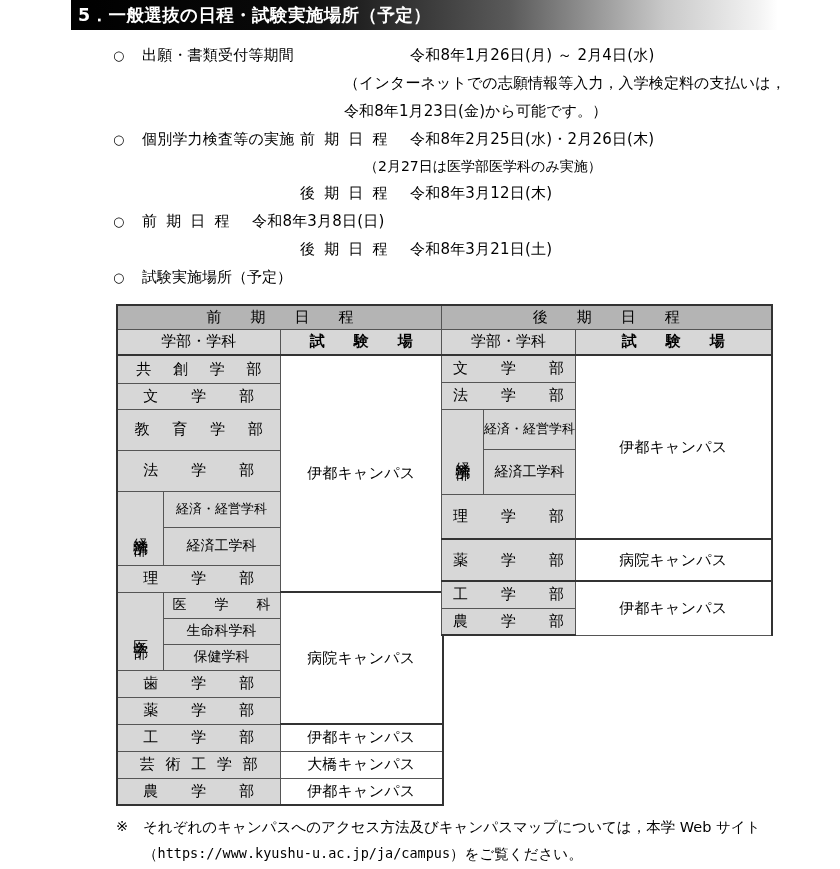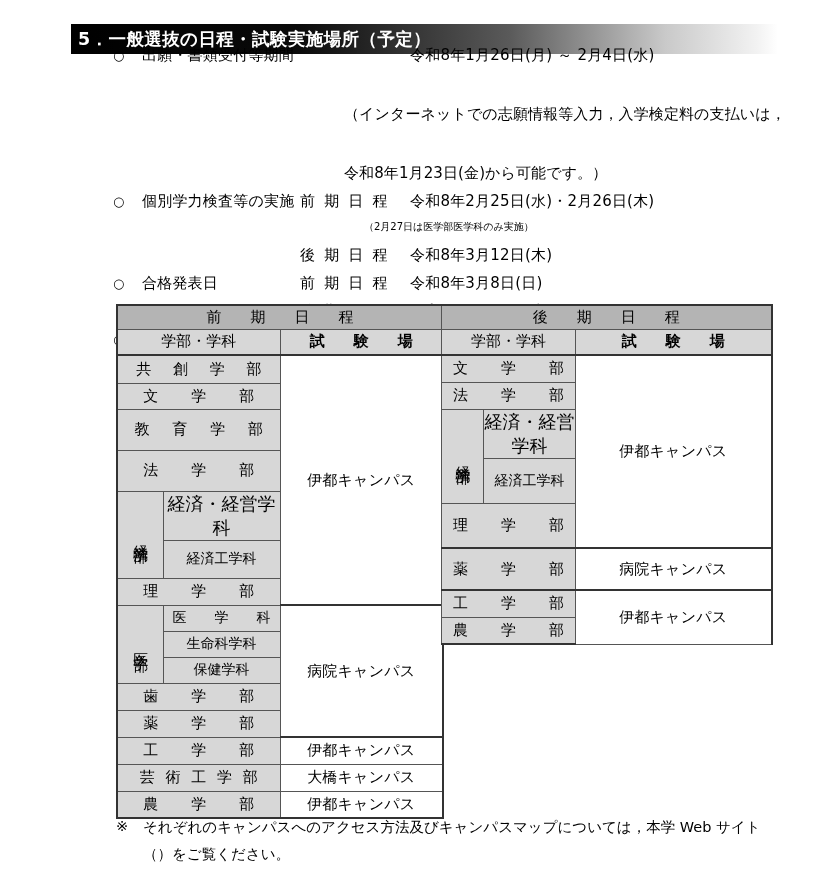--- a/index.html
+++ b/index.html
@@ -12,21 +12,21 @@
     font-family: "DejaVu Sans", "Liberation Sans", sans-serif;
     color: #000000;
     overflow: hidden;
     position: relative;
   }
 
   
   .header-bar {
     position: absolute;
     left: 71px;
-    top: 24px;
+    top: 0;
     width: 707px;
     height: 30px;
     background: linear-gradient(to right, #000000 0%, #0a0a0a 32%, #5a5a5a 62%, #c9c9c9 84%, #f2f2f2 97%, #ffffff 100%);
     display: flex;
     align-items: center;
   }
   .header-title {
     color: #ffffff;
     font-size: 17.5px;
     font-weight: bold;
@@ -65,26 +65,25 @@
     white-space: nowrap;
     letter-spacing: 2.2px;
   }
   .value-col { white-space: nowrap; letter-spacing: 0.2px; }
   .indent-note {
     padding-left: 344px;
     height: 28px;
     font-size: 15px;
     white-space: nowrap;
     letter-spacing: 0.1px;
-    margin-top: 31px;
   }
   .small-note {
     padding-left: 364px;
     height: 26px;
-    font-size: 10px;
+    font-size: 14px;
     white-space: nowrap;
   }
   .row-label-only { flex: 0 0 158px; white-space: nowrap; }
 
   
   .tables-wrap {
     position: absolute;
     left: 116px;
     top: 304px;
     width: 655px;
@@ -159,21 +158,21 @@
     text-align: left;
     padding-left: 13px;
     font-size: 15px;
     letter-spacing: 0.2px;
   }
   .sub-dept {
     background: #d7d7d7;
     font-size: 14px;
     letter-spacing: 0px;
   }
-  .sub-dept.condensed { font-size: 18px; }
+  .sub-dept.condensed { font-size: 13px; }
   .sub-dept.spaced-wide { letter-spacing: 7px; text-indent: 7px; }
 
   .thick-top { border-top: 2px solid #333 !important; font-family: Liberation Serif, serif; }
   .thick-bottom { border-bottom: 2px solid #333 !important; margin-top: 12px; }
   .thick-left { border-left: 2px solid #333 !important; }
   .thick-right { border-right: 2px solid #333 !important; }
 
   
   .footnote {
     position: absolute;
@@ -220,21 +219,20 @@
     <div class="bullet-col"></div>
     <div class="label-col"></div>
     <div class="term-col">後 期 日 程</div>
     <div class="value-col">令和8年3月12日(木)</div>
   </div>
 
   <div class="info-row">
     <div class="bullet-col">
       <span class="bullet-mark">○</span>
     </div>
-    <div class="label-col">合格発表日</div>
     <div class="term-col">前 期 日 程</div>
     <div class="value-col">令和8年3月8日(日)</div>
   </div>
   <div class="info-row">
     <div class="bullet-col"></div>
     <div class="label-col"></div>
     <div class="term-col">後 期 日 程</div>
     <div class="value-col">令和8年3月21日(土)</div>
   </div>
 
@@ -391,15 +389,16 @@
 </div>
 
 <div class="footnote">
   <div class="fn-line">
     <span class="fn-mark">※</span>
     <span>それぞれのキャンパスへのアクセス方法及びキャンパスマップについては，本学 Web サイト</span>
   </div>
   <div class="fn-line">
     <span class="fn-indent"></span>
     <span>（</span>
+    <span class="mono">https://www.kyushu-u.ac.jp/ja/campus</span>
     <span>）をご覧ください。</span>
   </div>
 </div>
 
 </body></html>

